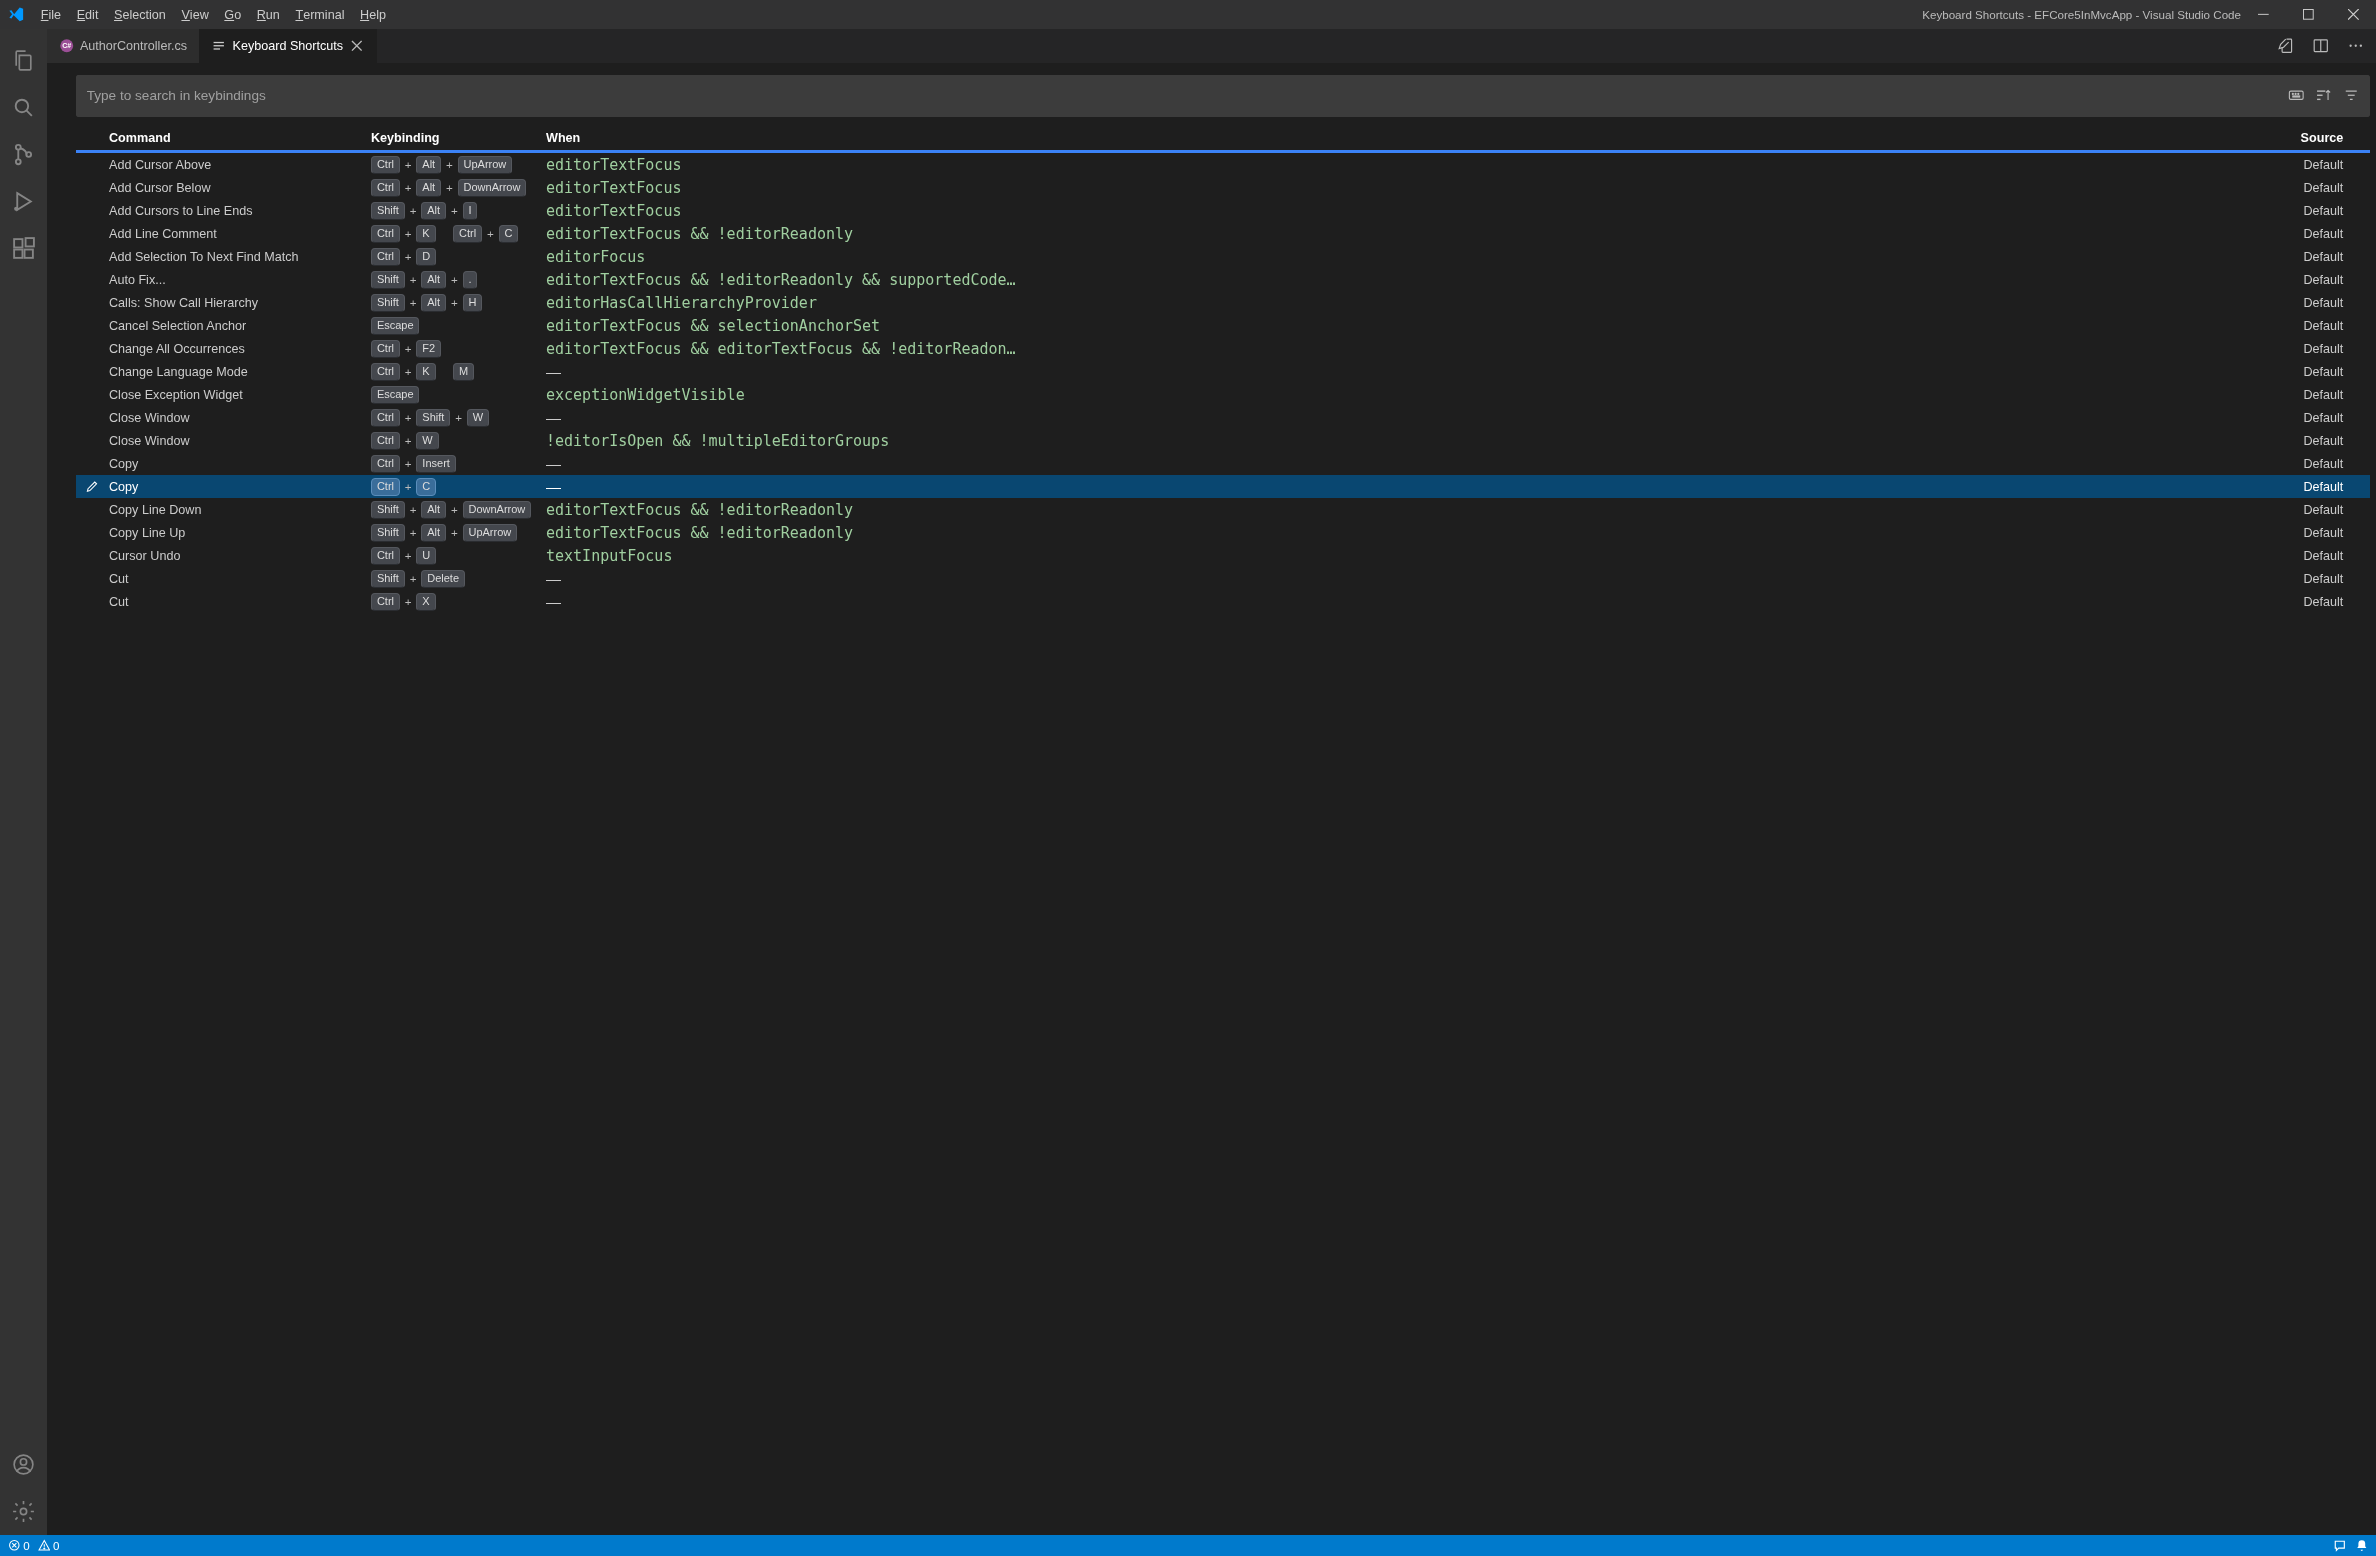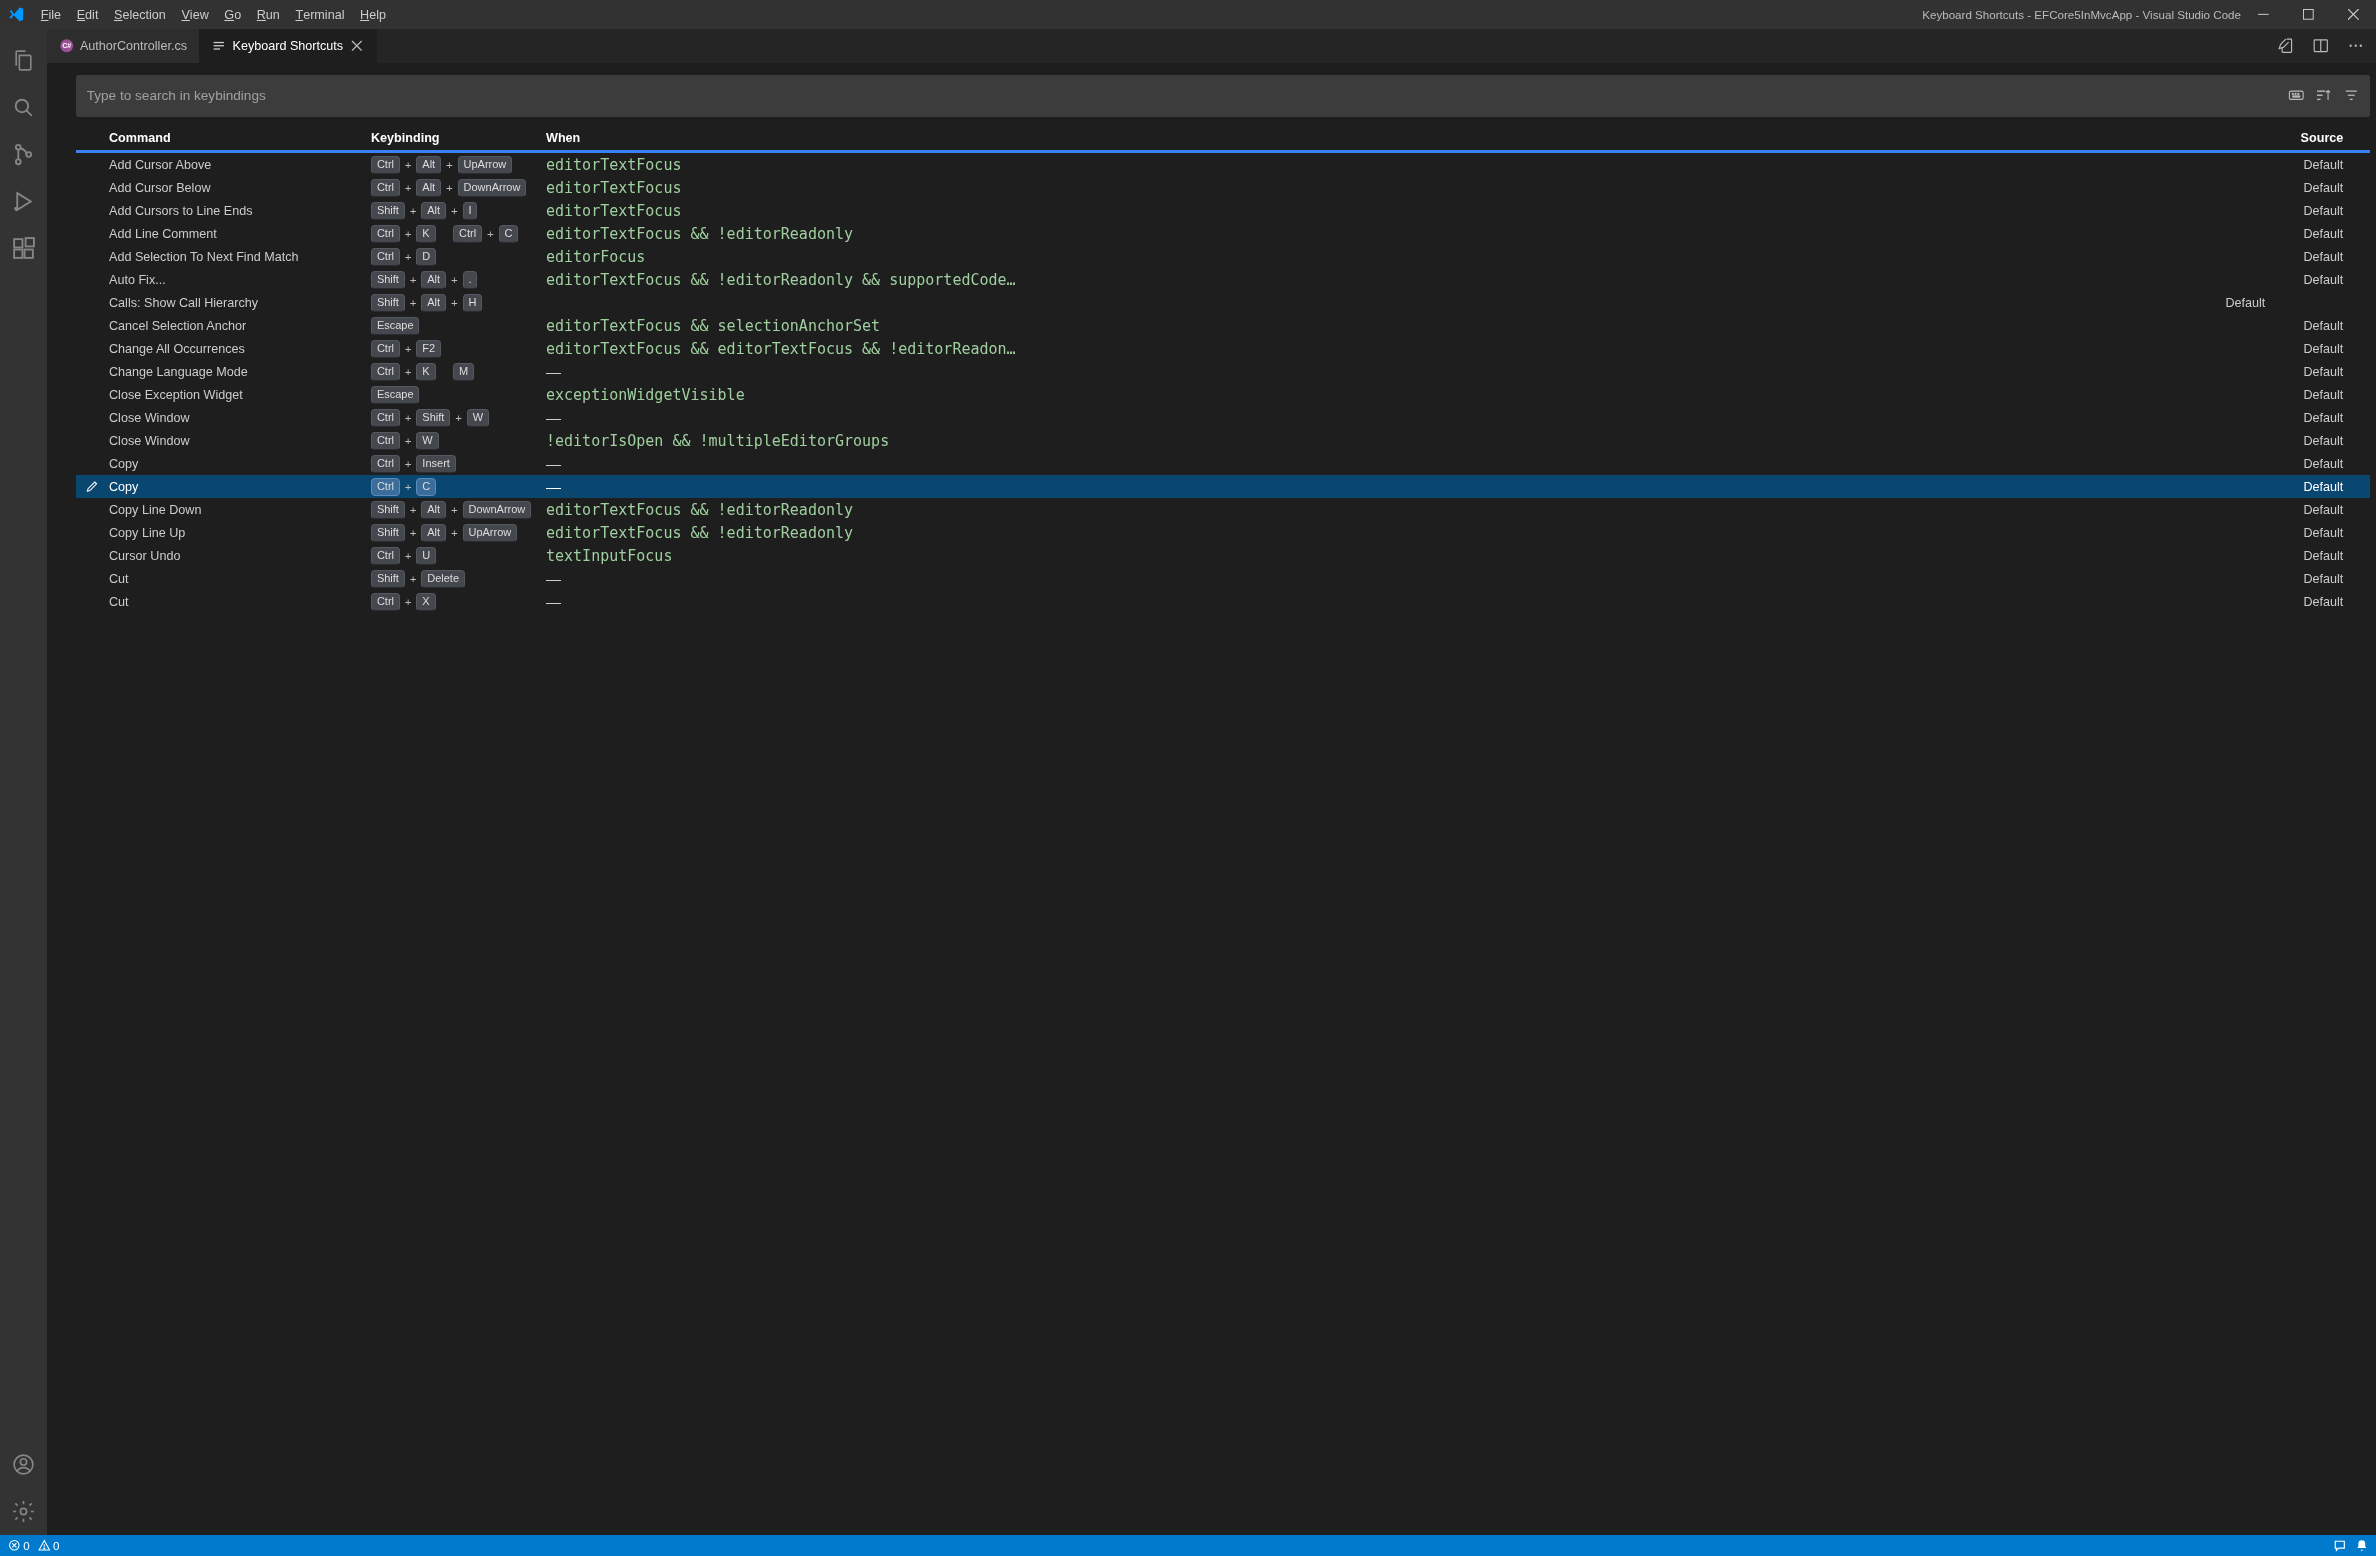--- a/index.html
+++ b/index.html
@@ -398,20 +398,21 @@
             <div class="kb-row">
               <div class="edit-col"></div>
               <div>Calls: Show Call Hierarchy</div>
               <div class="key-col">
                 <span class="key">Shift</span>
                 <span class="plus">+</span>
                 <span class="key">Alt</span>
                 <span class="plus">+</span>
                 <span class="key">H</span>
               </div>
+              <div class="when-col">editorHasCallHierarchyProvider</div>
               <div class="source-col">Default</div>
             </div>
             <div class="kb-row">
               <div class="edit-col"></div>
               <div>Cancel Selection Anchor</div>
               <div class="key-col">
                 <span class="key">Escape</span>
               </div>
               <div class="when-col">editorTextFocus &amp;&amp; selectionAnchorSet</div>
               <div class="source-col">Default</div>

